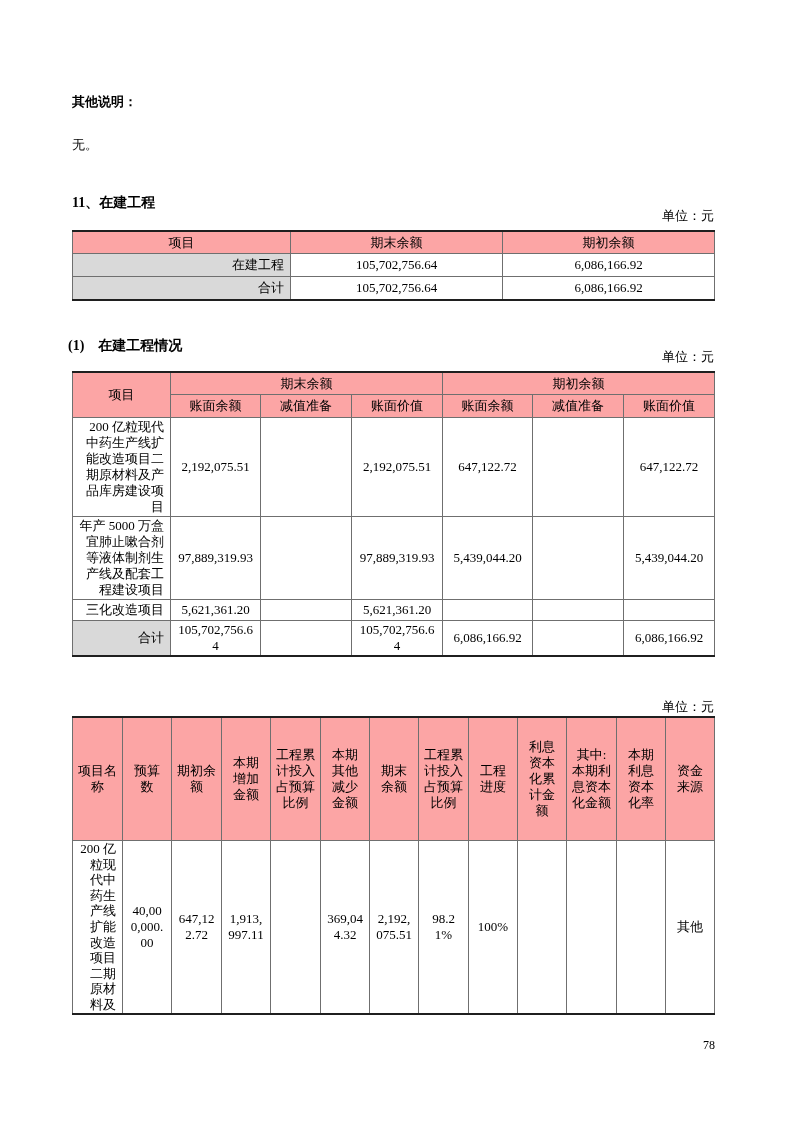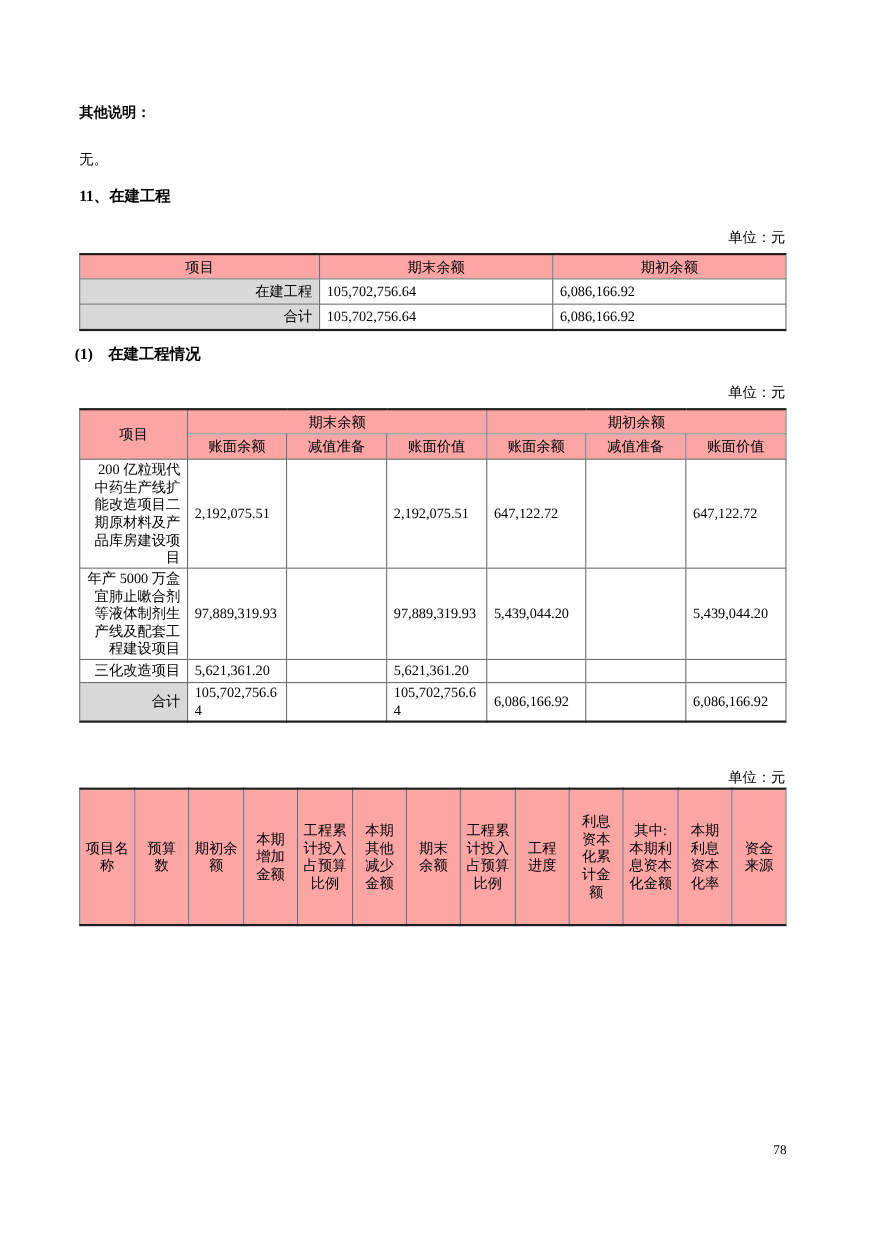--- a/index.html
+++ b/index.html
@@ -7,42 +7,42 @@
     position:relative;
     width:793px;height:1122px;
     background:#ffffff;
     color:#000;
     font-family:"Liberation Serif","DejaVu Serif",serif;
     font-size:13px;
     overflow:hidden;
   }
   .abs{position:absolute;}
   .body-text{font-size:13px;line-height:16px;}
-  .heading{font-size:14px;font-weight:bold;white-space:pre-wrap;}
+  .heading{font-size:14px;font-weight:bold;white-space:pre-wrap;margin-top:24px;}
   .unit{width:642px;text-align:right;font-size:13px;}
   table{
     border-collapse:collapse;
     table-layout:fixed;
     width:642px;
     border-top:2px solid #1f1f1f;
     border-bottom:2px solid #1f1f1f;
   }
   th,td{
     border:1px solid #6f6f6f;
     font-weight:normal;
     font-size:13px;
     line-height:16px;
     padding:1px 6px;
     vertical-align:middle;
     overflow:hidden;
   }
   th{background:#fca5a5;text-align:center;}
   .gray{background:#d9d9d9;}
   .al{text-align:right;}
-  .ar{text-align:left;word-break:break-all;}
+  .ar{text-align:center;word-break:break-all;}
   .ac{text-align:center;word-break:break-all;}
   .vt{vertical-align:top;}
   
   .t1 td{height:20px;}
   .t1 th{height:19px;}
   
   .t2 th{padding:1px 2px;}
   .t2 .hr1 th{height:19px;}
   .t2 .hr2 th{height:20px;}
   .t2 .r-one td{height:18px;}
@@ -181,18 +181,33 @@
       <th>工程累计投入占预算比例</th>
       <th>本期其他减少金额</th>
       <th>期末余额</th>
       <th>工程累计投入占预算比例</th>
       <th>工程进度</th>
       <th>利息资本化累计金额</th>
       <th>其中:本期利息资本化金额</th>
       <th>本期利息资本化率</th>
       <th>资金来源</th>
     </tr>
+    <tr>
+      <td class="al vt name">200 亿粒现代中药生产线扩能改造项目二期原材料及</td>
+      <td class="ar">40,000,000.00</td>
+      <td class="ar">647,122.72</td>
+      <td class="ar">1,913,997.11</td>
+      <td class="ar"></td>
+      <td class="ar">369,044.32</td>
+      <td class="ar">2,192,075.51</td>
+      <td class="ar">98.21%</td>
+      <td class="ac">100%</td>
+      <td class="ar"></td>
+      <td class="ar"></td>
+      <td class="ar"></td>
+      <td class="ac">其他</td>
+    </tr>
   </tbody>
     </table>
 
   <div class="abs pageno" style="left:703px;top:1038px;">78</div>
 
 </div>
 
 </body></html>

